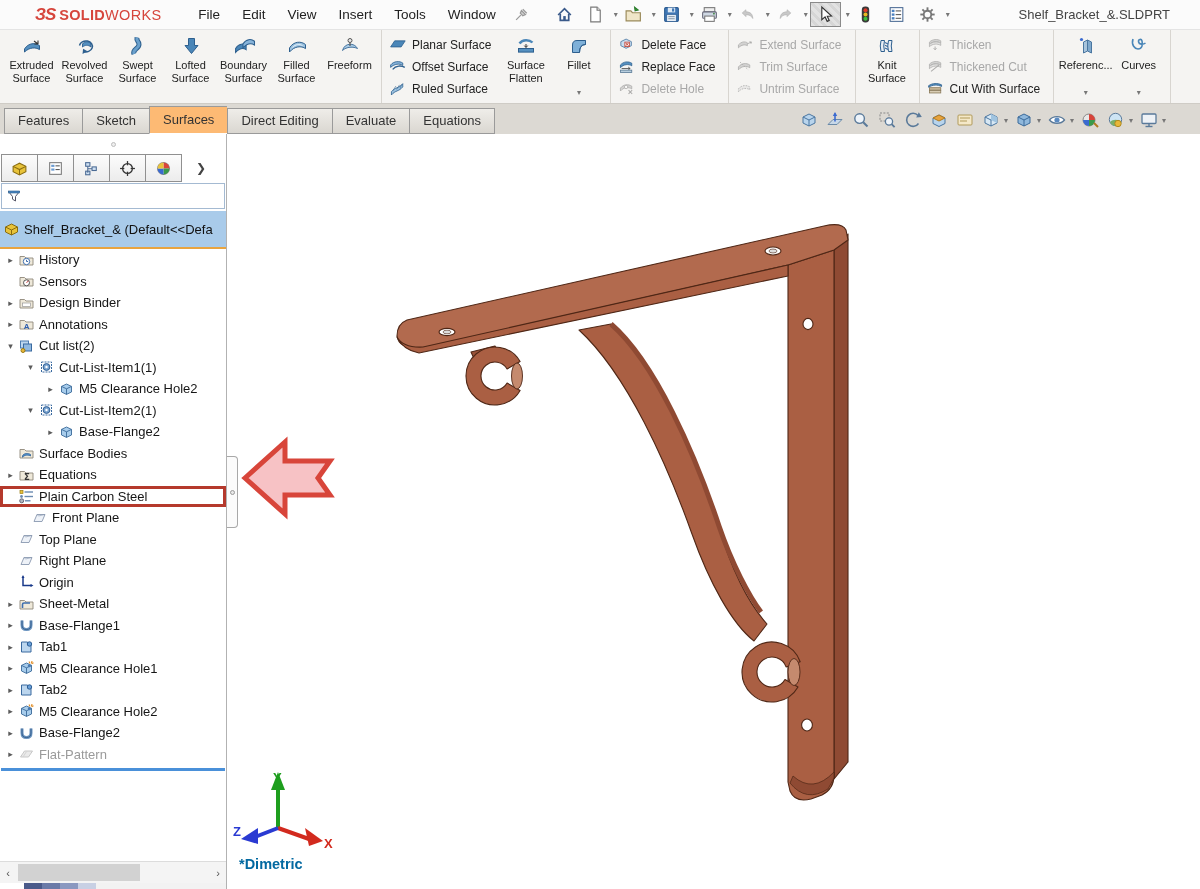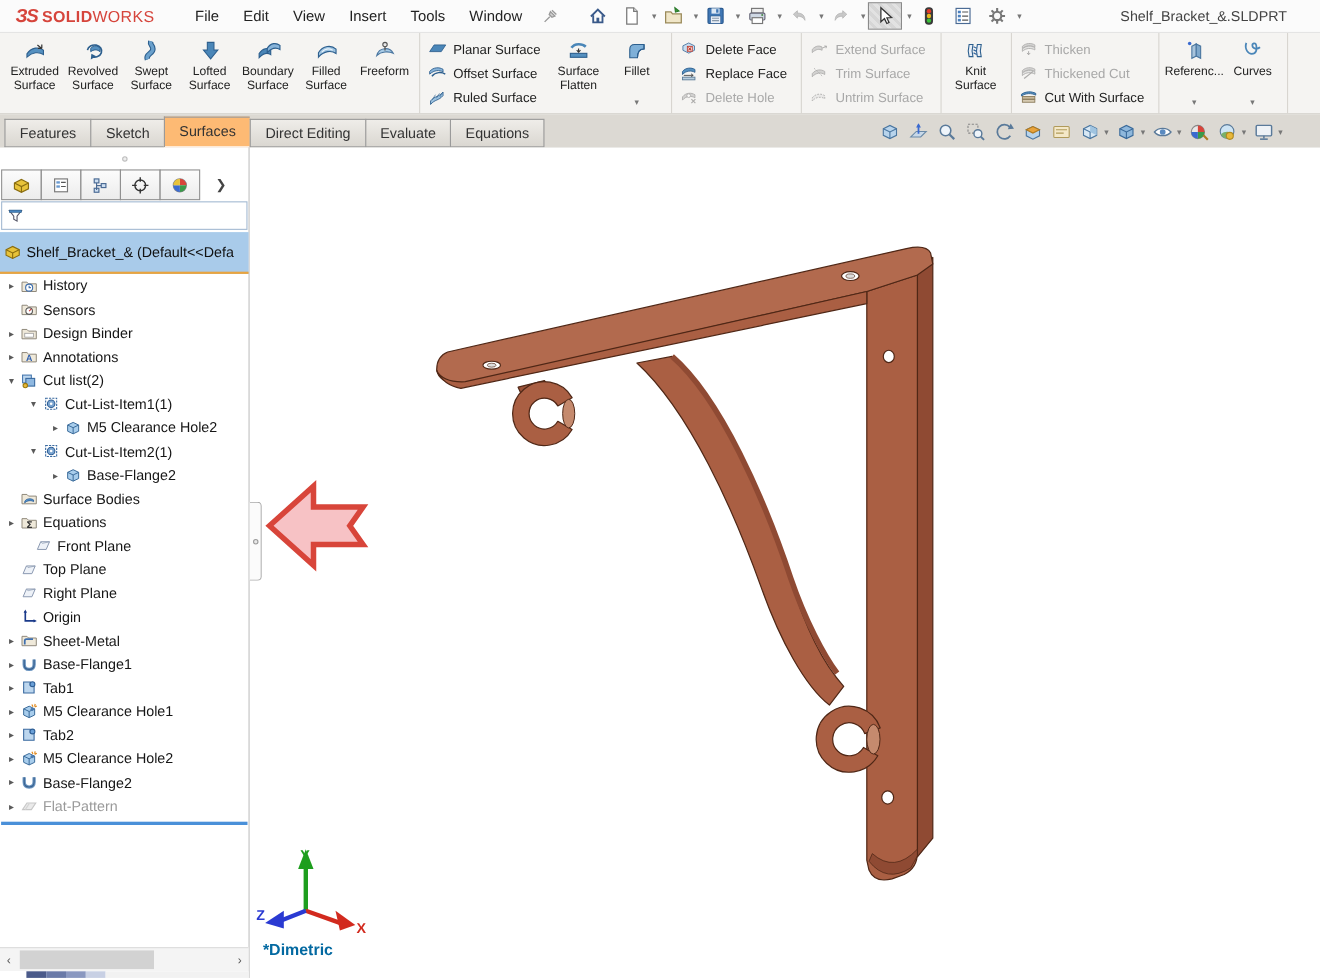--- a/index.html
+++ b/index.html
@@ -1,21 +1,21 @@
 <!DOCTYPE html>
 <html><head>
 <meta charset="utf-8">
 <style>
   * { margin:0; padding:0; box-sizing:border-box; }
   html,body { width:1200px; height:889px; overflow:hidden; font-family:"Liberation Sans",sans-serif; background:#fff; }
   .app { position:relative; width:1200px; height:889px; background:#fff; }
 
   
   .menubar { height:30px; background:#fbfbfb; border-bottom:1px solid #e4e4e4; display:flex; align-items:center; padding-left:14px; }
-  .logo { display:flex; align-items:baseline; margin-right:26px; }
+  .logo { display:flex; align-items:baseline; margin-right:26px;margin-left:21px; }
   .logo-mark { color:#d6453c; font-weight:bold; font-style:italic; font-size:17px; margin-right:4px; letter-spacing:-1px; }
   .logo-bold { color:#d6453c; font-weight:bold; font-size:14.5px; letter-spacing:.3px; }
   .logo-light { color:#d6453c; font-weight:normal; font-size:14.5px; letter-spacing:.3px; }
   .menus { display:flex; }
   .menu-item { font-size:13.5px; color:#222; padding:5px 11px; cursor:default; }
   .pin { margin:0 10px 0 6px; }
   .qt { display:flex; align-items:center; margin-left:10px; }
   .qt-btn { display:flex; align-items:center; padding:2px 3px; margin:0 2px; border:1px solid transparent; }
   .qt-btn .icn { width:19px; height:19px; display:inline-block; }
   .qt-btn.pressed { background:repeating-linear-gradient(45deg,#e2e2e2 0 3px,#d6d6d6 3px 6px); border:1px solid #8a8a8a; padding:2px 5px; }
@@ -814,20 +814,34 @@
           <div class="tree-row" style="padding-left: 3px;">
             <span class="tree-arrow">▸</span>
             <span class="icn">
               <svg viewBox="0 0 16 16">
                 <path d="M1.5 4.5 L6 4.5 L7.5 6 L14.5 6 L14.5 13 L1.5 13 Z" fill="#efe9da" stroke="#8f887a" stroke-width="0.9"></path>
                 <text x="5.4" y="12.6" font-size="8.5" font-weight="bold" fill="#333" font-family="DejaVu Sans,sans-serif">Σ</text>
               </svg>
             </span>
             <span>Equations</span>
           </div>
+          <div class="tree-row boxed" style="padding-left: 3px;">
+            <span class="tree-arrow"></span>
+            <span class="icn">
+              <svg viewBox="0 0 16 16">
+                <rect x="1.5" y="2.5" width="3" height="3" fill="#e8c33a" stroke="#9a7a10" stroke-width="0.7"></rect>
+                <line x1="6" y1="4" x2="14.5" y2="4" stroke="#6a8ab0" stroke-width="1.4"></line>
+                <circle cx="3" cy="8.5" r="1.4" fill="#6a8ab0"></circle>
+                <line x1="6" y1="8.5" x2="14.5" y2="8.5" stroke="#6a8ab0" stroke-width="1.4"></line>
+                <circle cx="3.2" cy="12.8" r="2" fill="#b0b8c0" stroke="#667"></circle>
+                <line x1="6.5" y1="12.8" x2="12" y2="12.8" stroke="#6a8ab0" stroke-width="1.4"></line>
+              </svg>
+            </span>
+            <span>Plain Carbon Steel</span>
+          </div>
           <div class="tree-row" style="padding-left: 16px;">
             <span class="tree-arrow"></span>
             <span class="icn">
               <svg viewBox="0 0 16 16">
                 <path d="M2.5 11.5 L5.5 4.5 L13.5 4.5 L10.5 11.5 Z" fill="#eef2f8" stroke="#8a98b0" stroke-width="0.9"></path>
                 <path d="M5.5 4.5 L7 6 L13.5 4.5" fill="none" stroke="#8a98b0" stroke-width="0.6"></path>
               </svg>
             </span>
             <span>Front Plane</span>
           </div>

